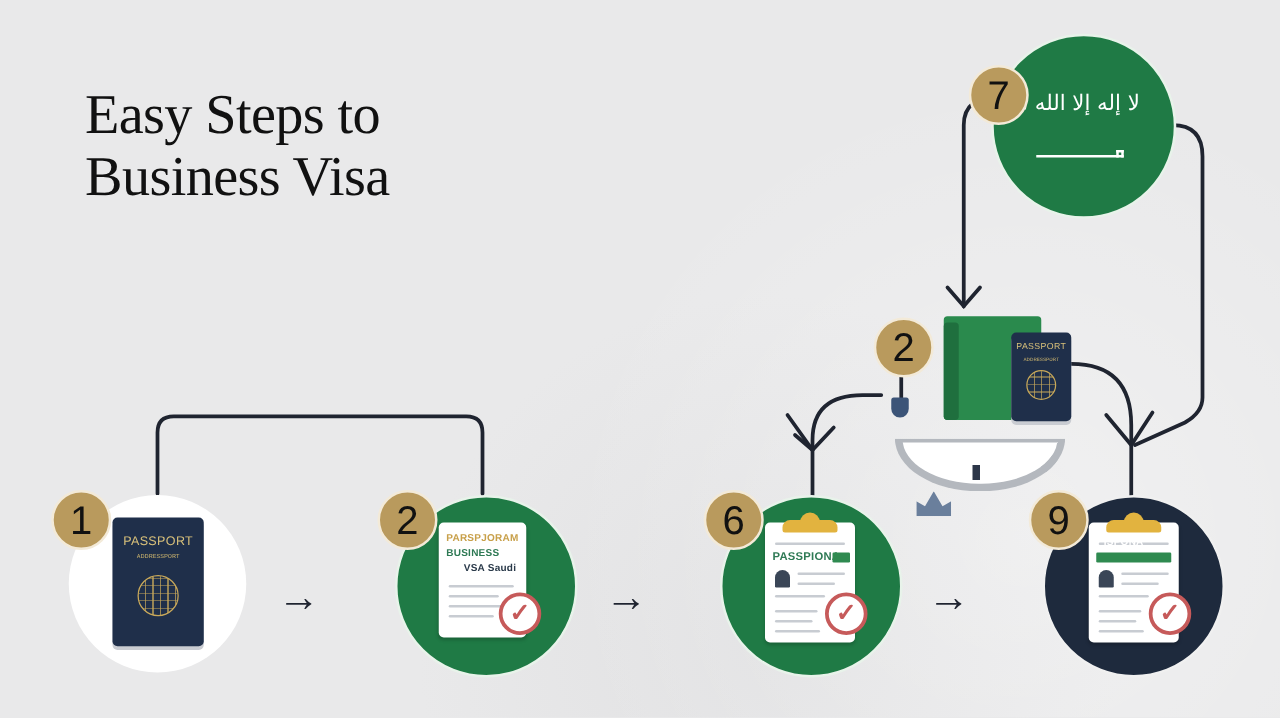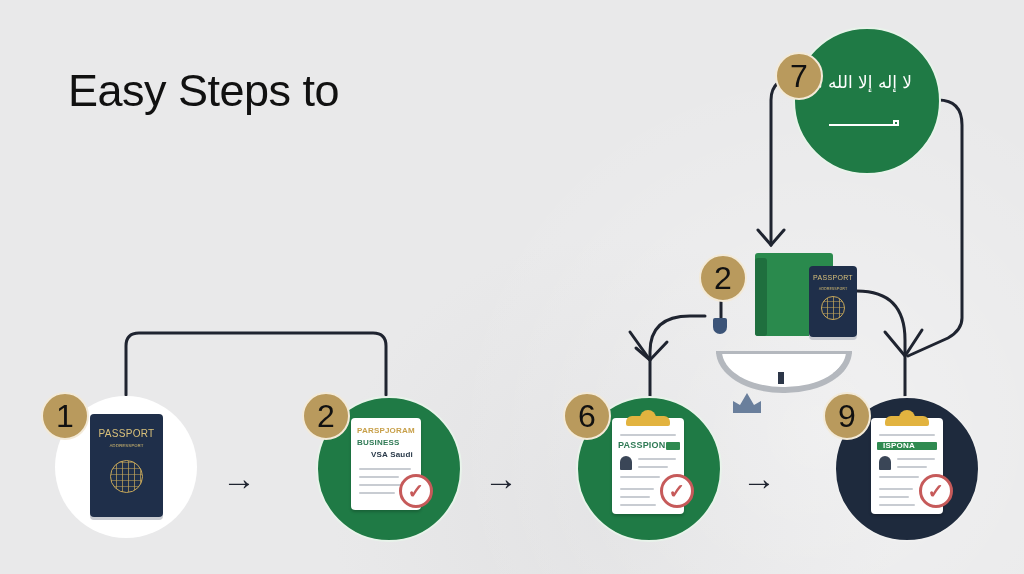--- a/index.html
+++ b/index.html
@@ -9,21 +9,21 @@
     font-family: "Liberation Sans", sans-serif;
   }
   .bg-pattern {
     position: absolute; inset: 0;
     background:
       radial-gradient(circle at 80% 75%, rgba(255,255,255,0.35) 0, rgba(255,255,255,0) 40%),
       radial-gradient(circle at 60% 90%, rgba(210,210,212,0.35) 0, rgba(210,210,212,0) 35%);
   }
   .title {
     position: absolute; left: 68px; top: 66px; margin: 0;
-    font-family: Liberation Sans, sans-serif; font-weight: 400;
+    font-family: Liberation Serif, serif; font-weight: 400;
     font-size: 45px; line-height: 50px; color: #111; letter-spacing: -0.5px;
   }
   .title span { display: block; }
   svg.lines { position: absolute; left: 0; top: 0; }
   .step { position: absolute; border-radius: 50%; }
   .circle-white { background: #ffffff; }
   .circle-green { background: #1f7a45; border: 2px solid #e8f3ea; }
   .circle-navy { background: #1e2a3d; border: 2px solid #f0f0f0; }
   .badge {
     position: absolute; width: 44px; height: 44px; border-radius: 50%;
@@ -70,20 +70,21 @@
   .sword::after { content: ""; position: absolute; right: 0; top: -4px; width: 6px; height: 6px; border: 2px solid #fff; border-bottom: none; box-sizing: border-box; }
   .folder { position: absolute; background: #2a8a4d; border-radius: 3px; }
 </style>
 </head>
 <body>
 
 <div class="bg-pattern"></div>
 
 <h1 class="title">
   <span>Easy Steps to</span>
+  <span>Business Visa</span>
 </h1>
 
 <svg class="lines" width="1024" height="574">
   <g fill="none" stroke="#1f2430" stroke-width="3" stroke-linecap="round">
 
     <path d="M126 395 V346 Q126 333 139 333 H373 Q386 333 386 346 V395"></path>
 
     <path d="M800 77 Q771 77 771 100 V245"></path>
     <path d="M758 230 L771 245 L784 230"></path>
 
@@ -140,21 +141,21 @@
 </div>
 <div class="check" style="left:660px;top:474px;">✓</div>
 <div class="arrow-glyph" style="left:742px;top:461px;">→</div>
 
 <div class="step circle-navy" style="left:834px;top:396px;width:142px;height:142px;"></div>
 <div class="badge" style="left:823px;top:392px;">9</div>
 <div class="doc" style="left:871px;top:418px;width:72px;height:96px;">
   <div class="clip" style="left:14px;top:-2px;width:44px;"></div>
   <div class="line" style="left:8px;top:16px;width:56px;"></div>
   <div class="green-bar" style="left:6px;top:24px;width:60px;background:#2f8a50;"></div>
-  <div class="doc-title" style="left:12px;top:23px;color:#fff;font-size:8px;">ISPONA</div>
+  <div class="doc-title" style="left:12px;top:11px;color:#fff;font-size:8px;">ISPONA</div>
   <div class="avatar-ico" style="left:8px;top:38px;background:#3a4657;border-radius:6px 6px 1px 1px;"></div>
   <div class="line" style="left:26px;top:40px;width:38px;"></div>
   <div class="line" style="left:26px;top:48px;width:30px;"></div>
   <div class="line" style="left:8px;top:58px;width:40px;"></div>
   <div class="line" style="left:8px;top:70px;width:34px;"></div>
   <div class="line" style="left:8px;top:78px;width:30px;"></div>
   <div class="line" style="left:8px;top:86px;width:36px;"></div>
 </div>
 <div class="check" style="left:919px;top:474px;">✓</div>
 

